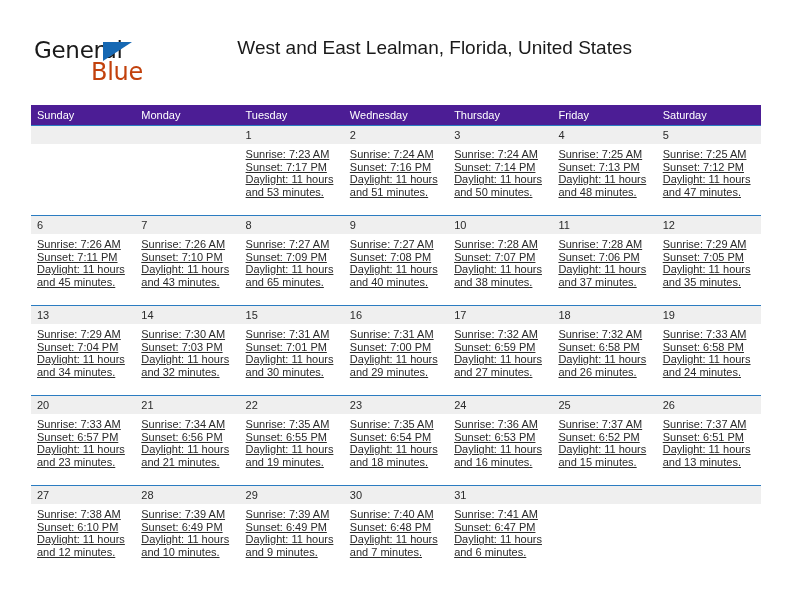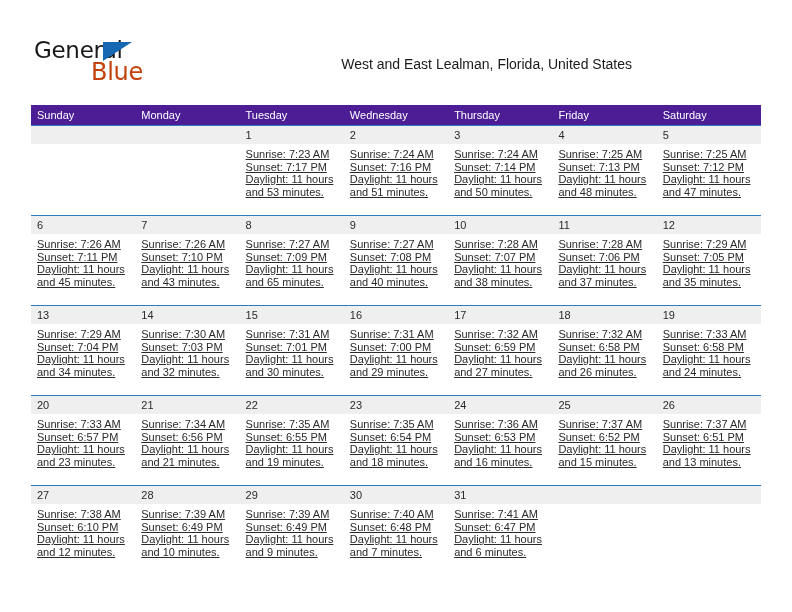--- a/index.html
+++ b/index.html
@@ -71,24 +71,24 @@
     top: 33px;
     text-align: right;
   }
   .month-title {
     font-size: 27px;
     color: #1a1a1a;
     line-height: 32px;
     white-space: nowrap;
   }
   .location-title {
-    font-size: 14px;
+    font-size: 19px;
     color: #1a1a1a;
     line-height: 20px;
-    margin-top: 20px;
+    margin-top: 4px;
     white-space: nowrap;
   }
 
   
   .calendar {
     position: absolute;
     left: 31px;
     top: 105px;
     width: 730px;
   }

